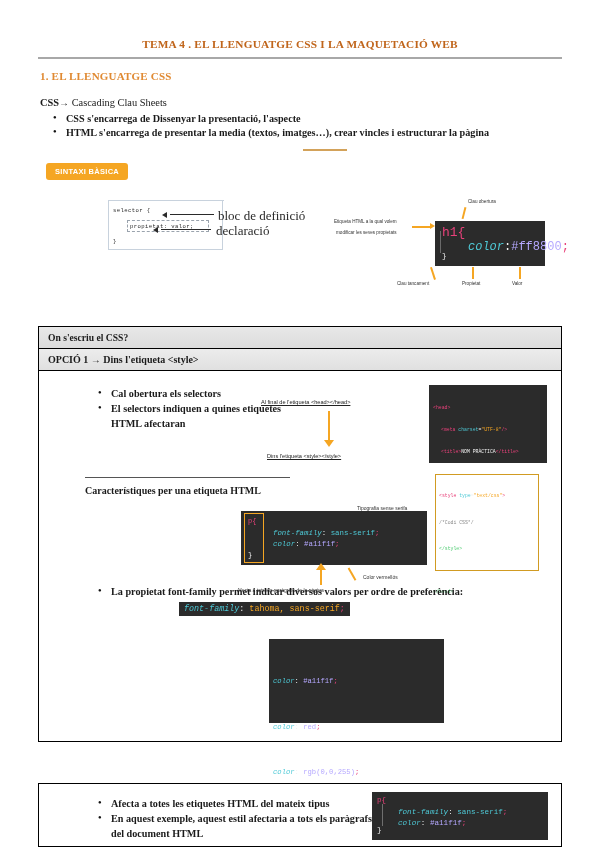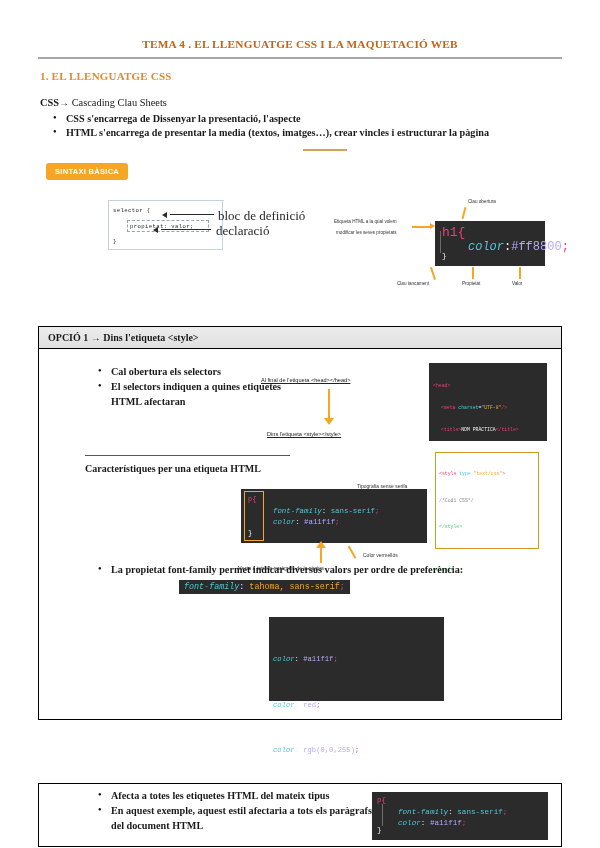--- a/index.html
+++ b/index.html
@@ -168,21 +168,21 @@
   }
   .ic-wrap { position:absolute; left:140px; top:226px; }
 
   .cb4 { position:absolute; left:230px; top:268px; width:175px; height:84px; padding:5px 0 0 4px; font-size:7.2px; line-height:2.1; }
 
   
   .section2 {
     position:absolute; left:38px; top:745px; width:524px; height:64px;
     border:1.2px solid #000; background:#fff;
   }
-  .b3 { position:absolute; left:46px; top:3px; width:300px; }
+  .b3 { position:absolute; left:46px; top:11px; width:300px; }
   .b3 li { font-size:9.4px; line-height:1.4; }
   .cb5 { position:absolute; left:333px; top:8px; width:176px; height:48px; }
   .cb5 .vline { position:absolute; left:10px; top:12px; width:1px; height:22px; background:#6f6f6f; }
   .cb5 .p1 { position:absolute; left:5px; top:4px; font-size:7.6px; }
   .cb5 .p2 { position:absolute; left:5px; top:34px; font-size:7.6px; }
   .cb5 .line1 { position:absolute; left:26px; top:16px; font-size:7.6px; }
   .cb5 .line2 { position:absolute; left:26px; top:27px; font-size:7.6px; }
 </style>
 </head>
 <body>
@@ -246,20 +246,21 @@
   <div class="oarrow" style="left:432px; top:229px; width:1.5px; height:13px; transform:rotate(-18deg);"></div>
 
   <div class="ann" style="left:462px; top:243px;">Propietat</div>
   <div class="oarrow" style="left:472px; top:229px; width:1.8px; height:12px;"></div>
 
   <div class="ann" style="left:512px; top:243px;">Valor</div>
   <div class="oarrow" style="left:519px; top:229px; width:1.8px; height:12px;"></div>
 
   
   <div class="section">
+    <div class="sec-head">On s'escriu el CSS?</div>
     <div class="sec-head2">OPCIÓ 1 → Dins l'etiqueta &lt;style&gt;</div>
 
     <div class="sec-body" style="height:370px;">
 
       <ul class="b b1">
         <li>Cal obertura els selectors</li>
         <li>El selectors indiquen a quines etiquetes HTML afectaran</li>
       </ul>
 
       <div class="mid-lbl" style="left:222px; top:28px;">Al final de l'etiqueta &lt;head&gt;&lt;/head&gt;</div>

